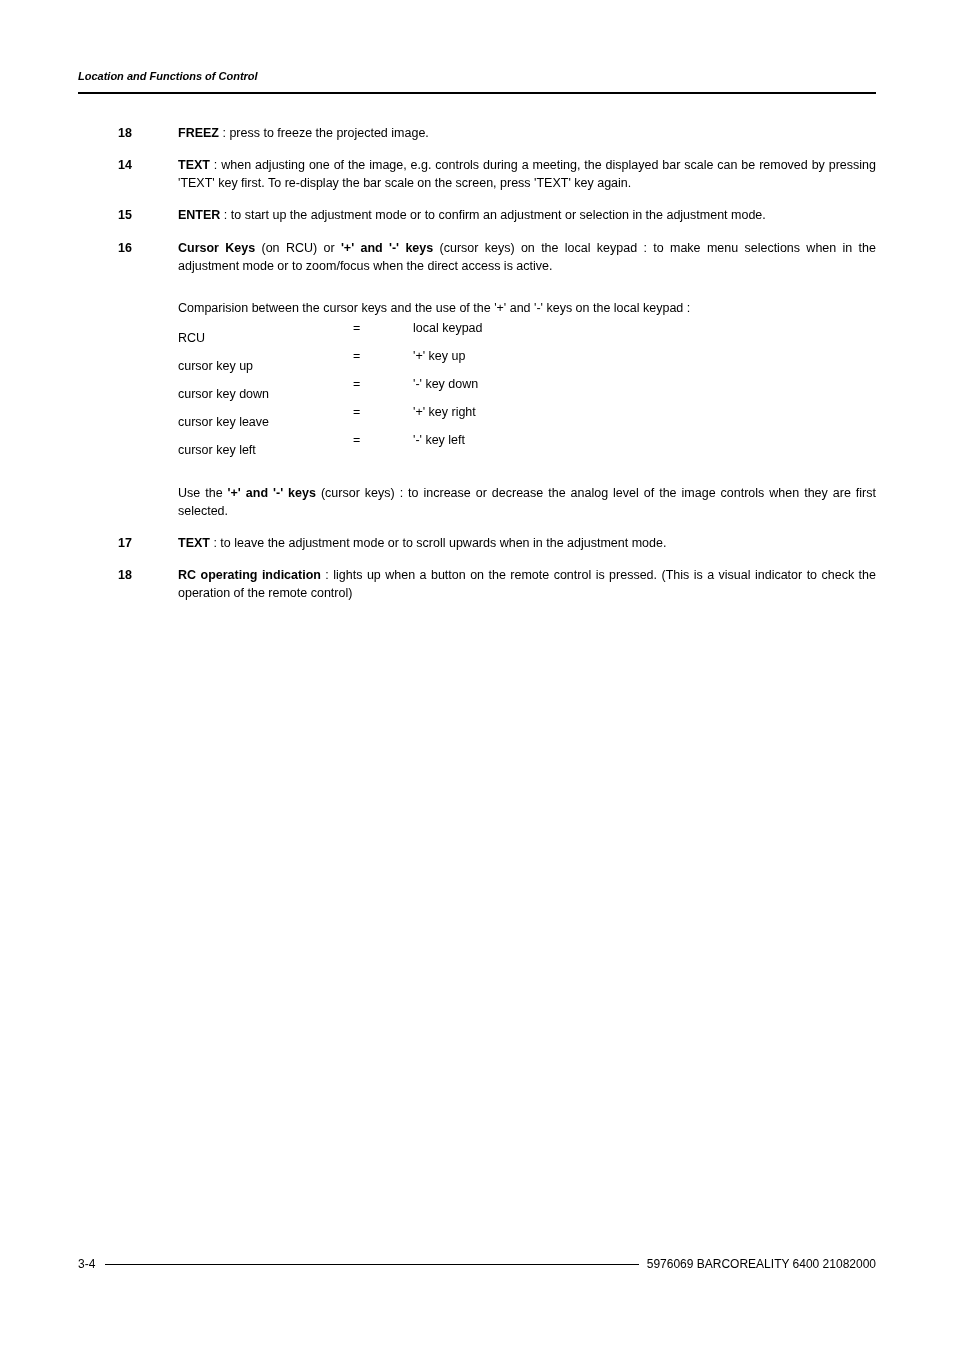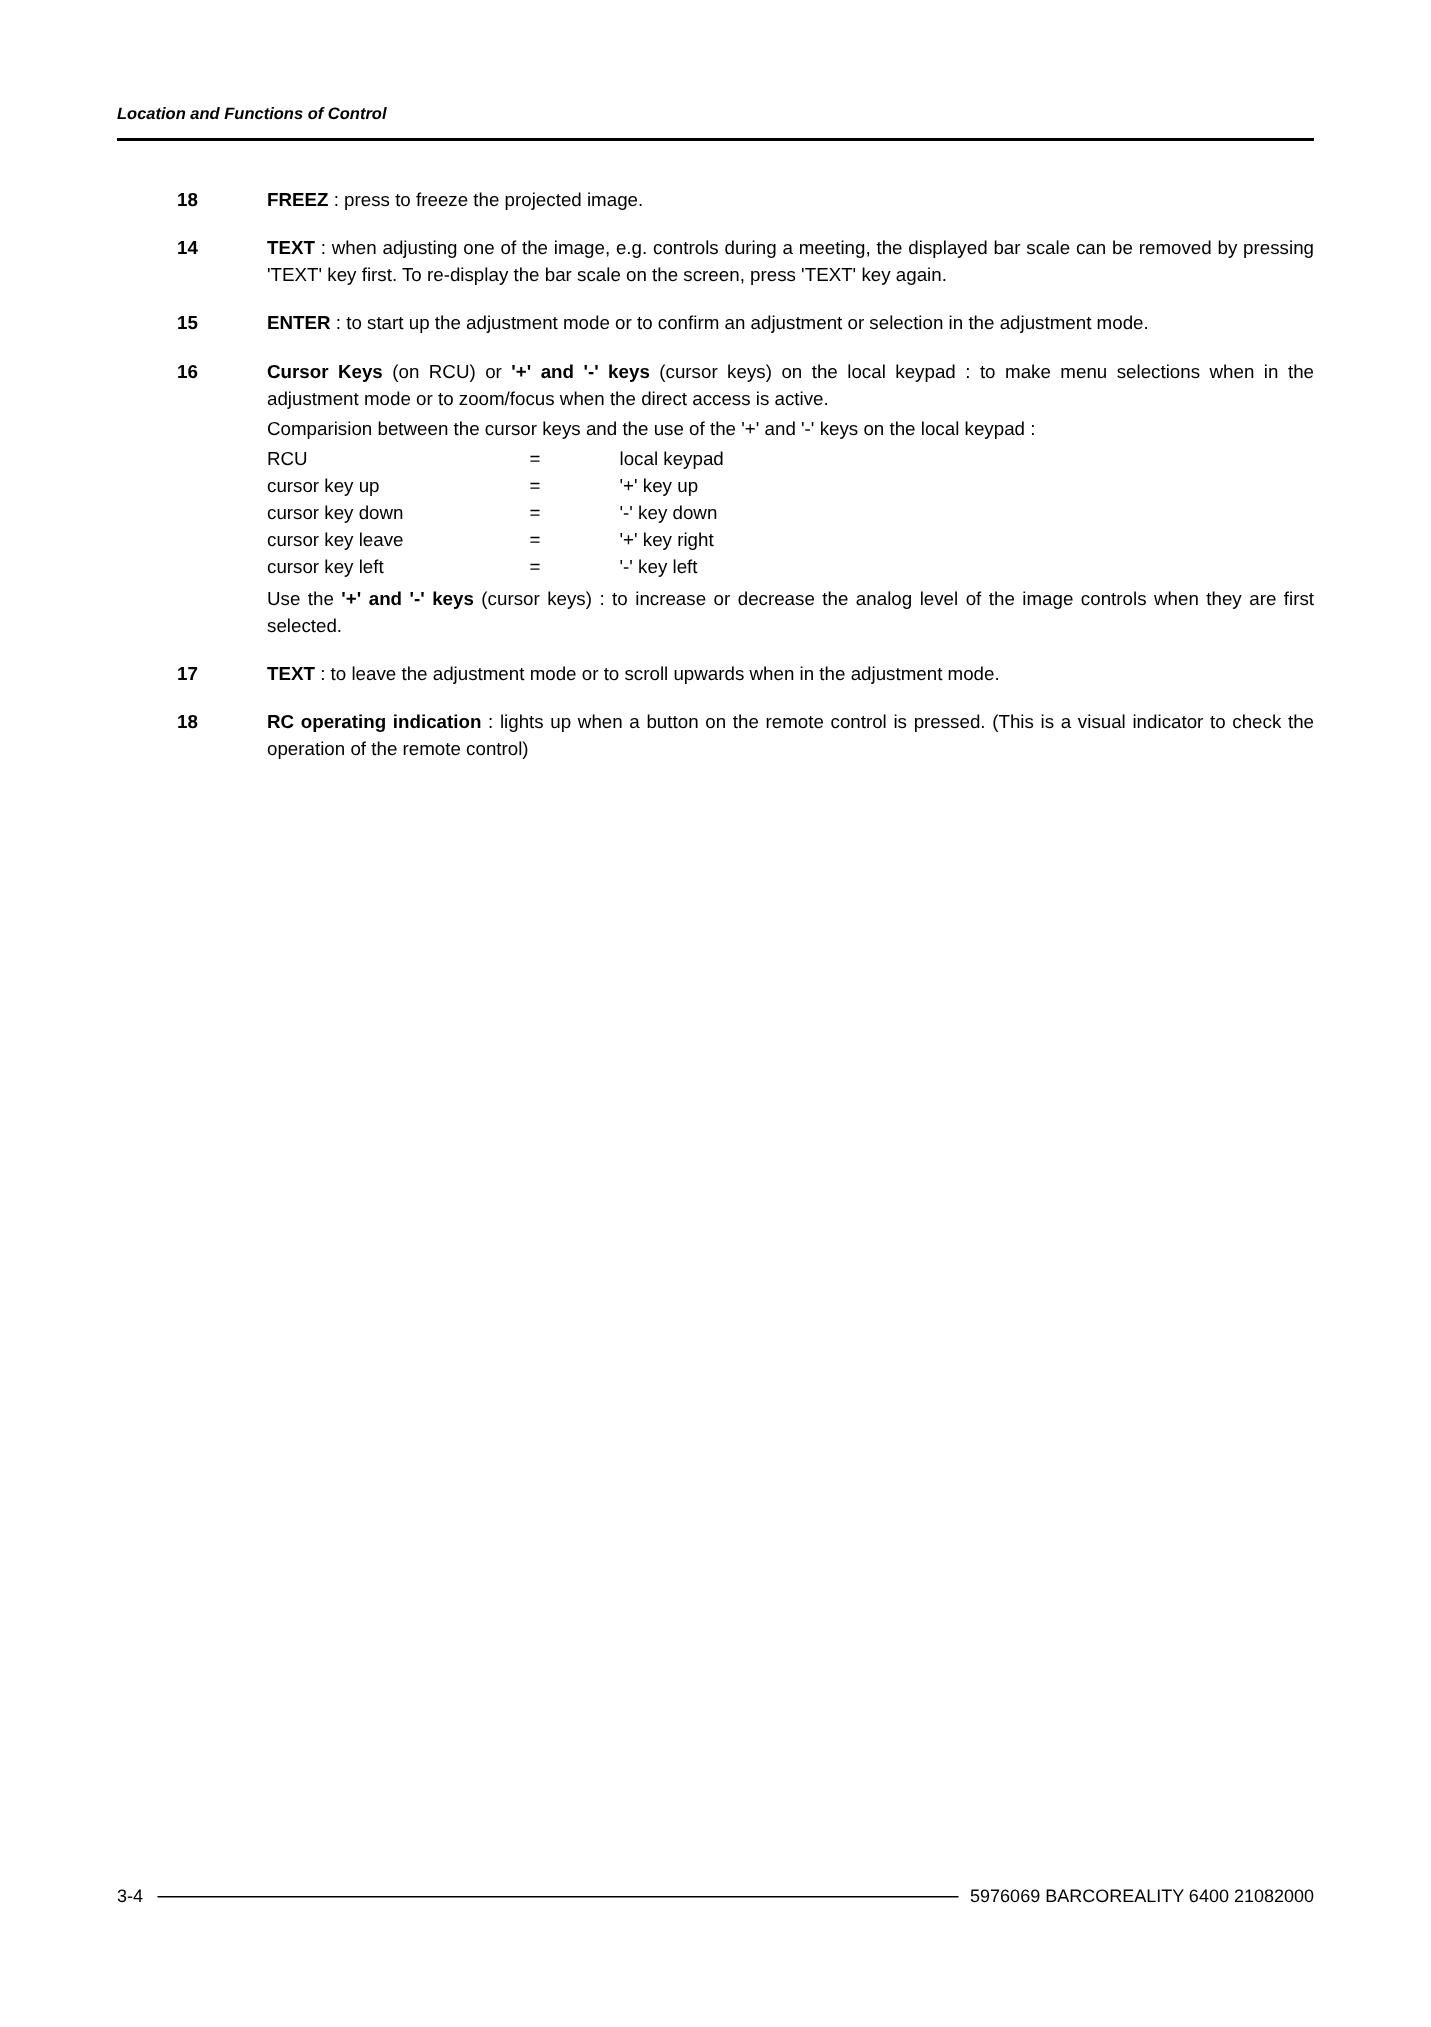--- a/index.html
+++ b/index.html
@@ -46,30 +46,30 @@
     flex: 0 0 60px;
   }
   .item-body {
     flex: 1;
     text-align: justify;
   }
   .item-body .label {
     font-weight: bold;
   }
   .subpara {
-    margin-top: 2px;
+    margin-top: 24px;
   }
   .cmp-table {
     margin-top: 2px;
     font-size: 12.5px;
   }
   .cmp-row {
     display: flex;
   }
-  .cmp-c1 { width: 175px; }
+  .cmp-c1 { width: 175px; margin-top: 10px; }
   .cmp-c2 { width: 60px; }
   .cmp-c3 { flex: 1; }
   .footer {
     position: absolute;
     left: 78px;
     right: 78px;
     bottom: 80px;
     display: flex;
     align-items: center;
     font-size: 12px;

